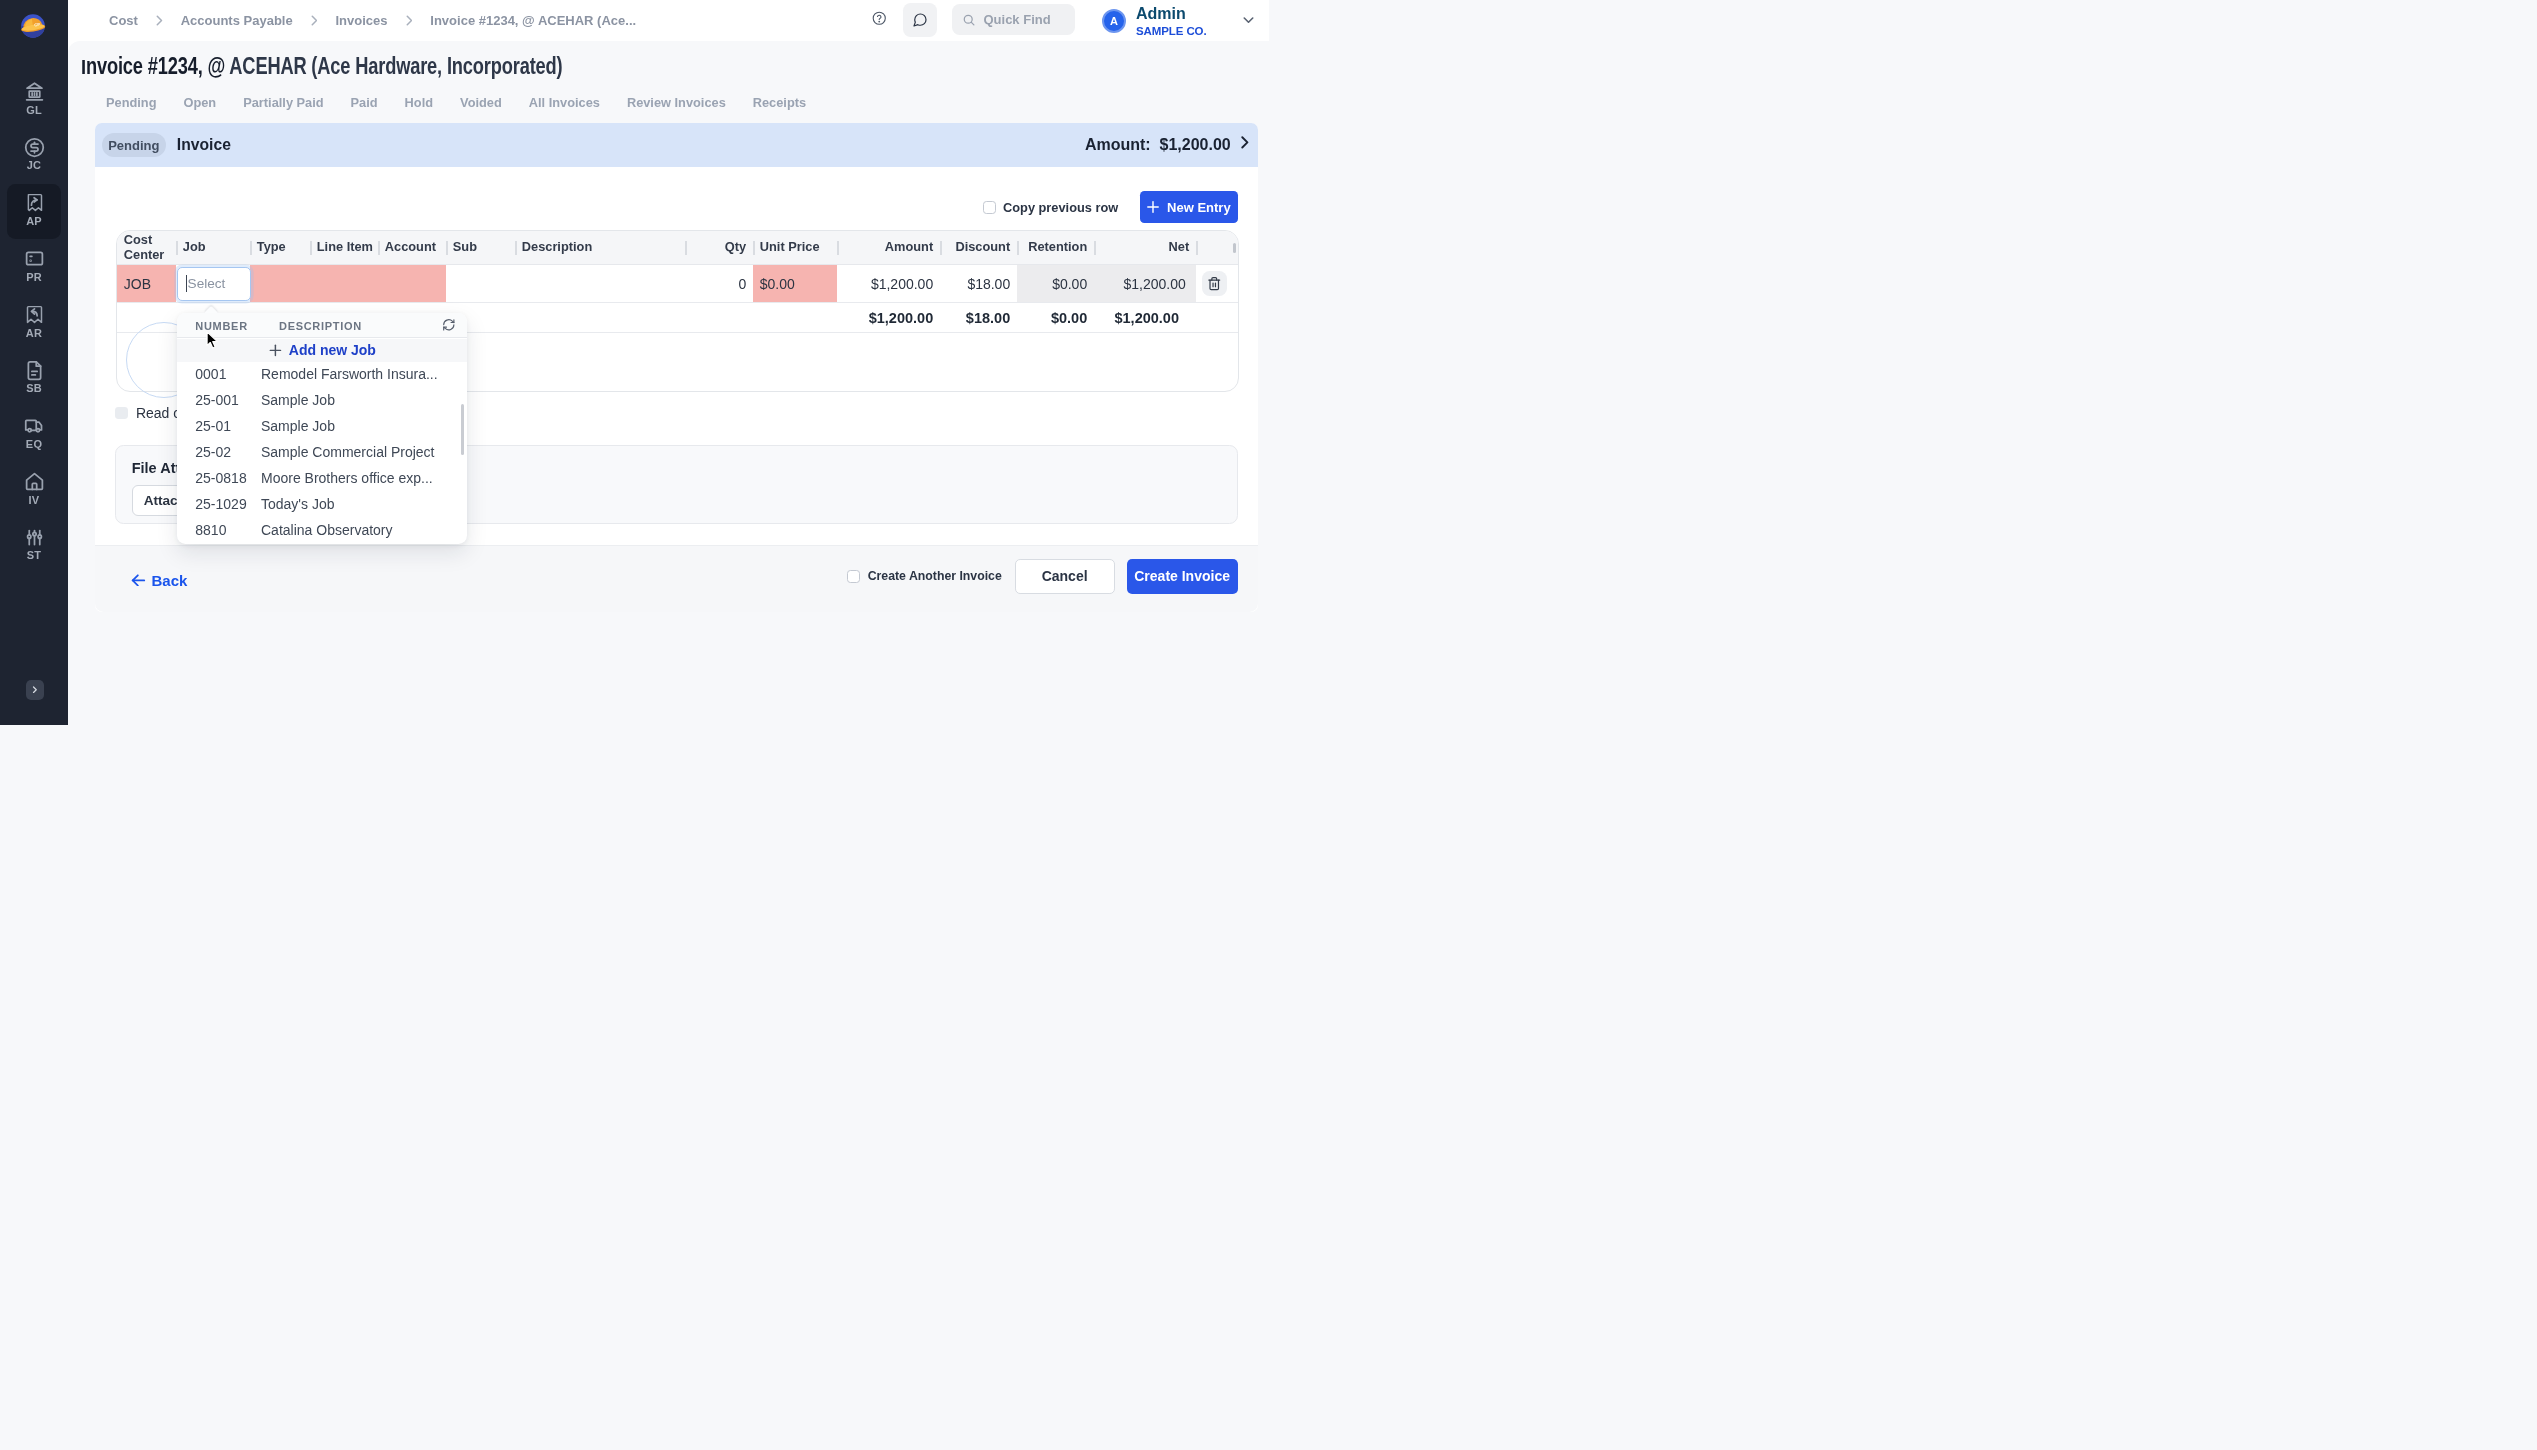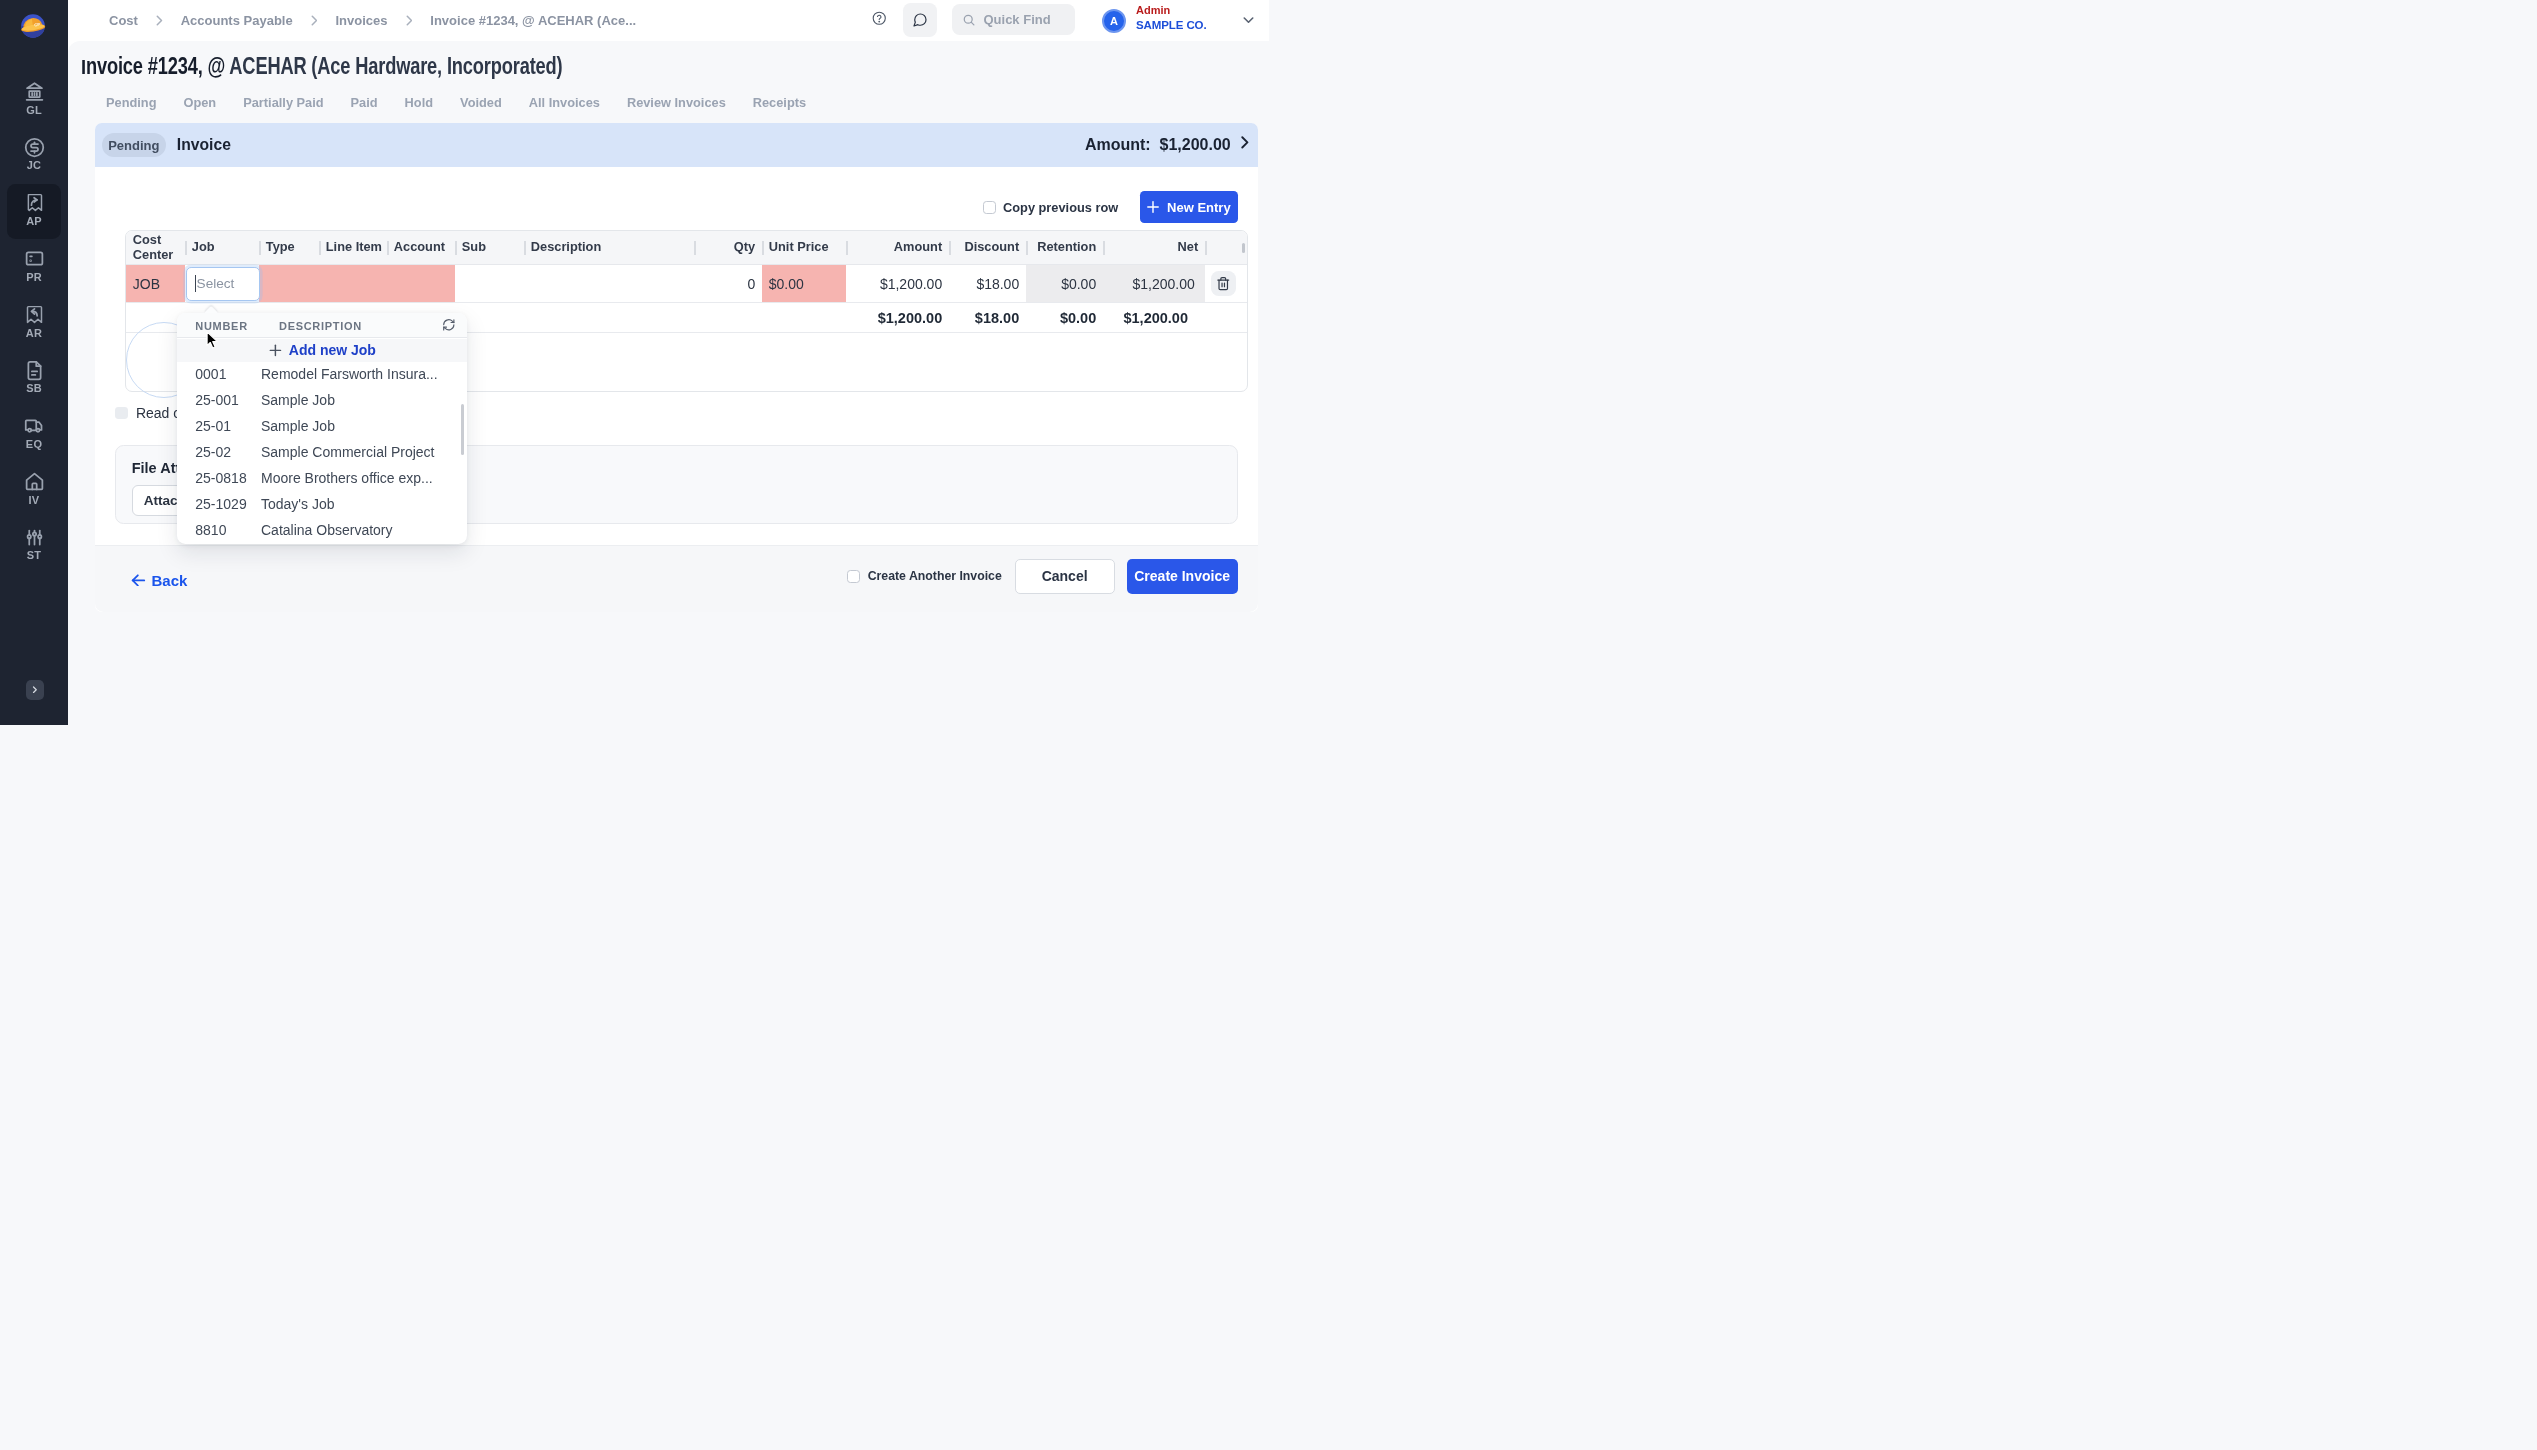--- a/index.html
+++ b/index.html
@@ -18,21 +18,21 @@
 
 #topbar { position:absolute; left:68px; top:0; width:1201px; height:41px; background:#ffffff; z-index:5; }
 #crumbs { position:absolute; left:41px; top:0; height:41px; display:flex; align-items:center; gap:18px; font-size:13px; font-weight:600; color:#8b93a2; }
 #crumbs .sep svg { display:block; }
 #tr-right { position:absolute; left:0; top:0; width:1269px; height:41px; }
 .helpbtn { position:absolute; left:804px; top:11px; width:14.5px; height:14.5px; }
 .chatbtn { position:absolute; left:835px; top:3.4px; width:34px; height:34px; background:#f1f2f4; border-radius:7.7px; display:flex; align-items:center; justify-content:center; }
 .qfind { position:absolute; left:884px; top:4.3px; width:123px; height:31px; background:#f0f1f3; border-radius:7.7px; display:flex; align-items:center; padding-left:10.2px; gap:7.7px; color:#9aa2af; font-size:13px; font-weight:600; }
 .avatar { position:absolute; left:1034px; top:8.5px; width:24px; height:24px; border-radius:50%; background:#2563eb; border:2.1px solid #6d96ef; color:#fff; font-size:11px; font-weight:700; display:flex; align-items:center; justify-content:center; }
 .acct { position:absolute; left:1068px; top:4.3px; display:flex; flex-direction:column; line-height:1.25; }
-.acct .a1 { font-size:11px; font-weight:700; color:#b91c1c; }
+.acct .a1 { font-size:16px; font-weight:700; color:#0c4a6e; }
 .acct .a2 { font-size:11.5px; font-weight:700; color:#1d4ed8; letter-spacing:-0.1px; }
 .chev { position:absolute; left:1175px; top:17px; }
 
 
 #title { position:absolute; left:81px; top:53px; font-size:23.4px; color:#161d2b; font-weight:700; letter-spacing:-0.2px; transform:scaleX(.78); transform-origin:0 50%; white-space:nowrap; z-index:1;}
 #title .t2 { font-weight:700; color:#2e3748; }
 #tabs { position:absolute; left:106px; top:95px; display:flex; gap:27px; font-size:12.8px; font-weight:600; color:#9aa3b2; z-index:1; }
 
 
 #card { position:absolute; left:95px; top:123px; width:1163px; height:489px; border-radius:6.8px; background:#ffffff; z-index:1; }
@@ -49,21 +49,21 @@
 .btn.ghost { width:100px; background:#fff; border:0.9px solid #d8dce2; color:#2b3444; margin-right:12px; }
 .btn.blue { width:111px; background:#2a57e9; color:#fff; border:none; }
 
 
 #toolbar { position:absolute; left:0; top:68px; width:1163px; }
 #toolbar .cb { position:absolute; left:888px; top:9.8px; }
 #toolbar .cblbl { position:absolute; left:908px; top:9.4px; font-size:12.8px; font-weight:600; color:#2b3444; }
 #newentry { position:absolute; left:1045px; top:0px; width:98px; height:32px; background:#2a57e9; border-radius:4.3px; color:#fff; display:flex; align-items:center; justify-content:center; gap:7.7px; font-size:13px; font-weight:600; }
 
 
-#tablebox { position:absolute; left:30px; top:107px; width:1123px; height:162px; border:0.9px solid #e3e6ea; border-radius:7px; background:#fff; overflow:hidden; }
+#tablebox { position:absolute; left:21px; top:107px; width:1123px; height:162px; border:0.9px solid #e3e6ea; border-radius:14px; background:#fff; overflow:hidden; }
 .trow { display:grid; grid-template-columns:59px 74px 60px 68px 68px 69px 170px 68px 84px 103px 77px 77px 102px 42px; }
 #thead { background:#f5f6f8; height:34px; border-bottom:0.9px solid #e6e8ec; align-items:center; font-size:12.8px; font-weight:700; color:#333b4a; }
 #thead .hc { position:relative; height:100%; display:flex; align-items:center; padding-left:6.8px; line-height:1.15; }
 #thead .hc.r { justify-content:flex-end; padding-right:6.8px; }
 #thead .hc .bar { position:absolute; left:0; top:10.2px; width:1.7px; height:13.6px; background:#d9dce1; }
 #drow { height:37px; font-size:14px; color:#2c3442; position:relative; align-items:center; }
 #drow .dc { height:100%; display:flex; align-items:center; padding-left:6.8px; }
 #drow .dc.r { justify-content:flex-end; padding-left:0; padding-right:6.8px; }
 .pink { background:#f6b4b0; }
 .greyc { background:#ececee; }

